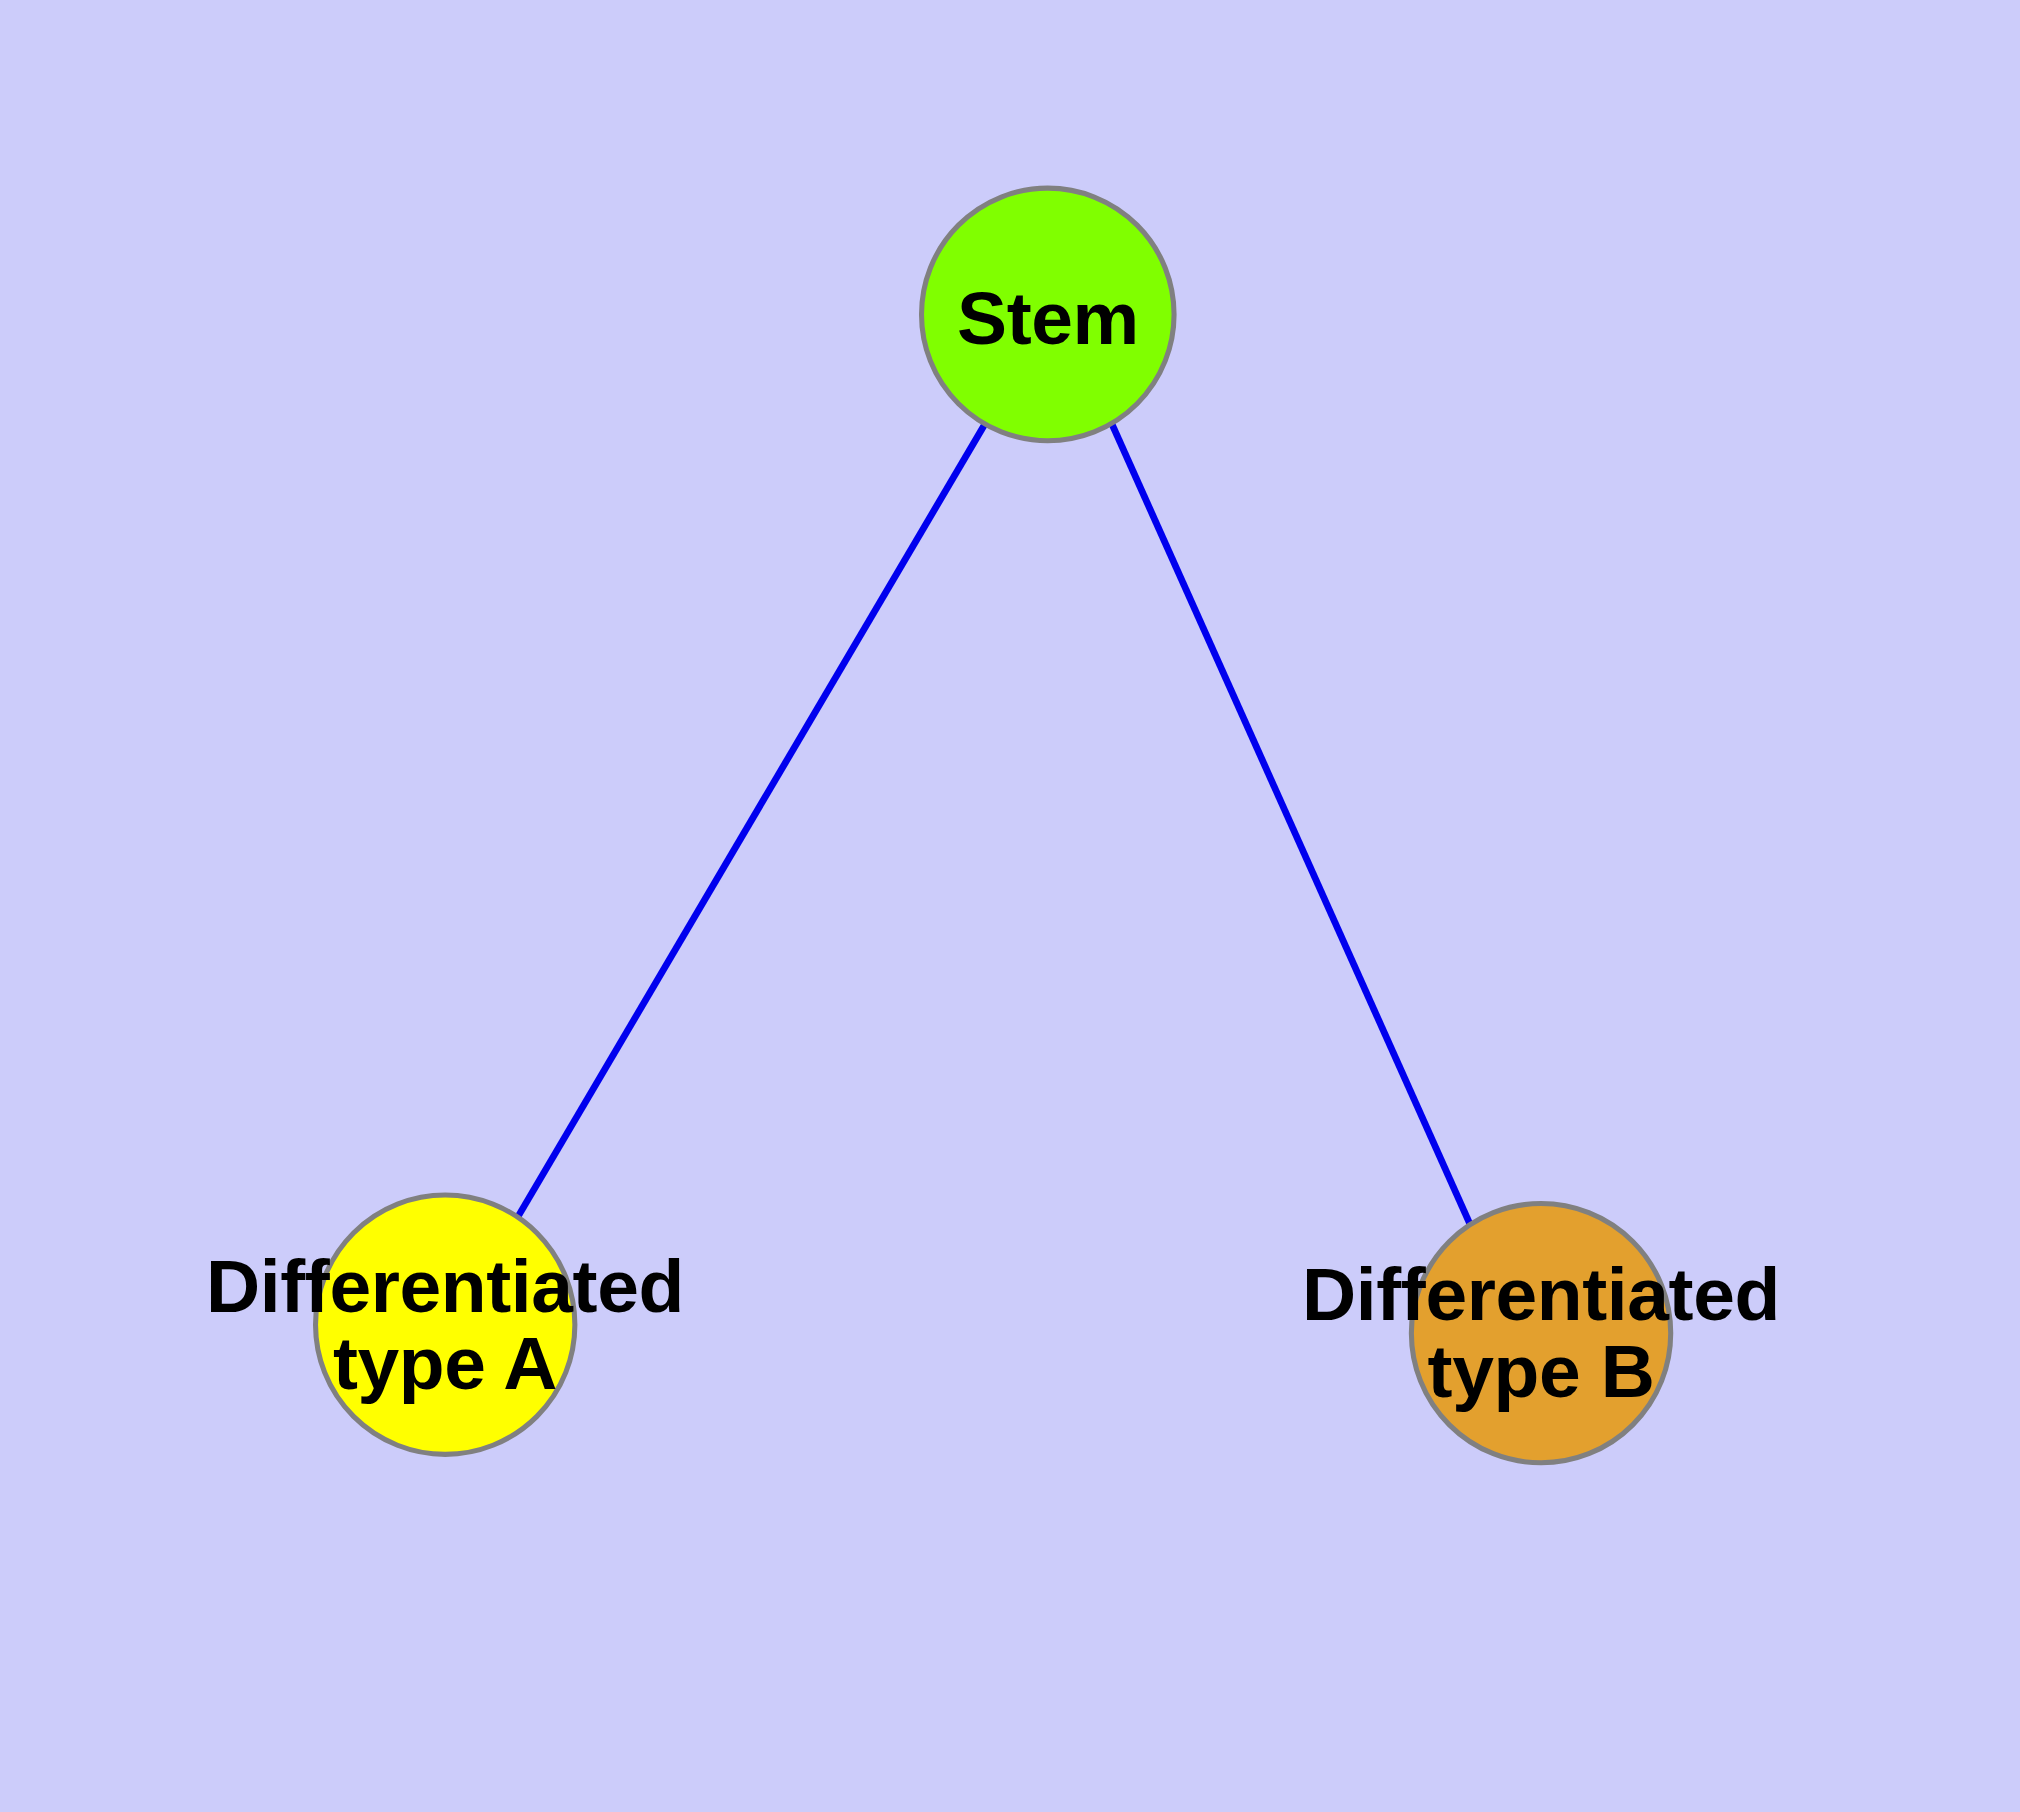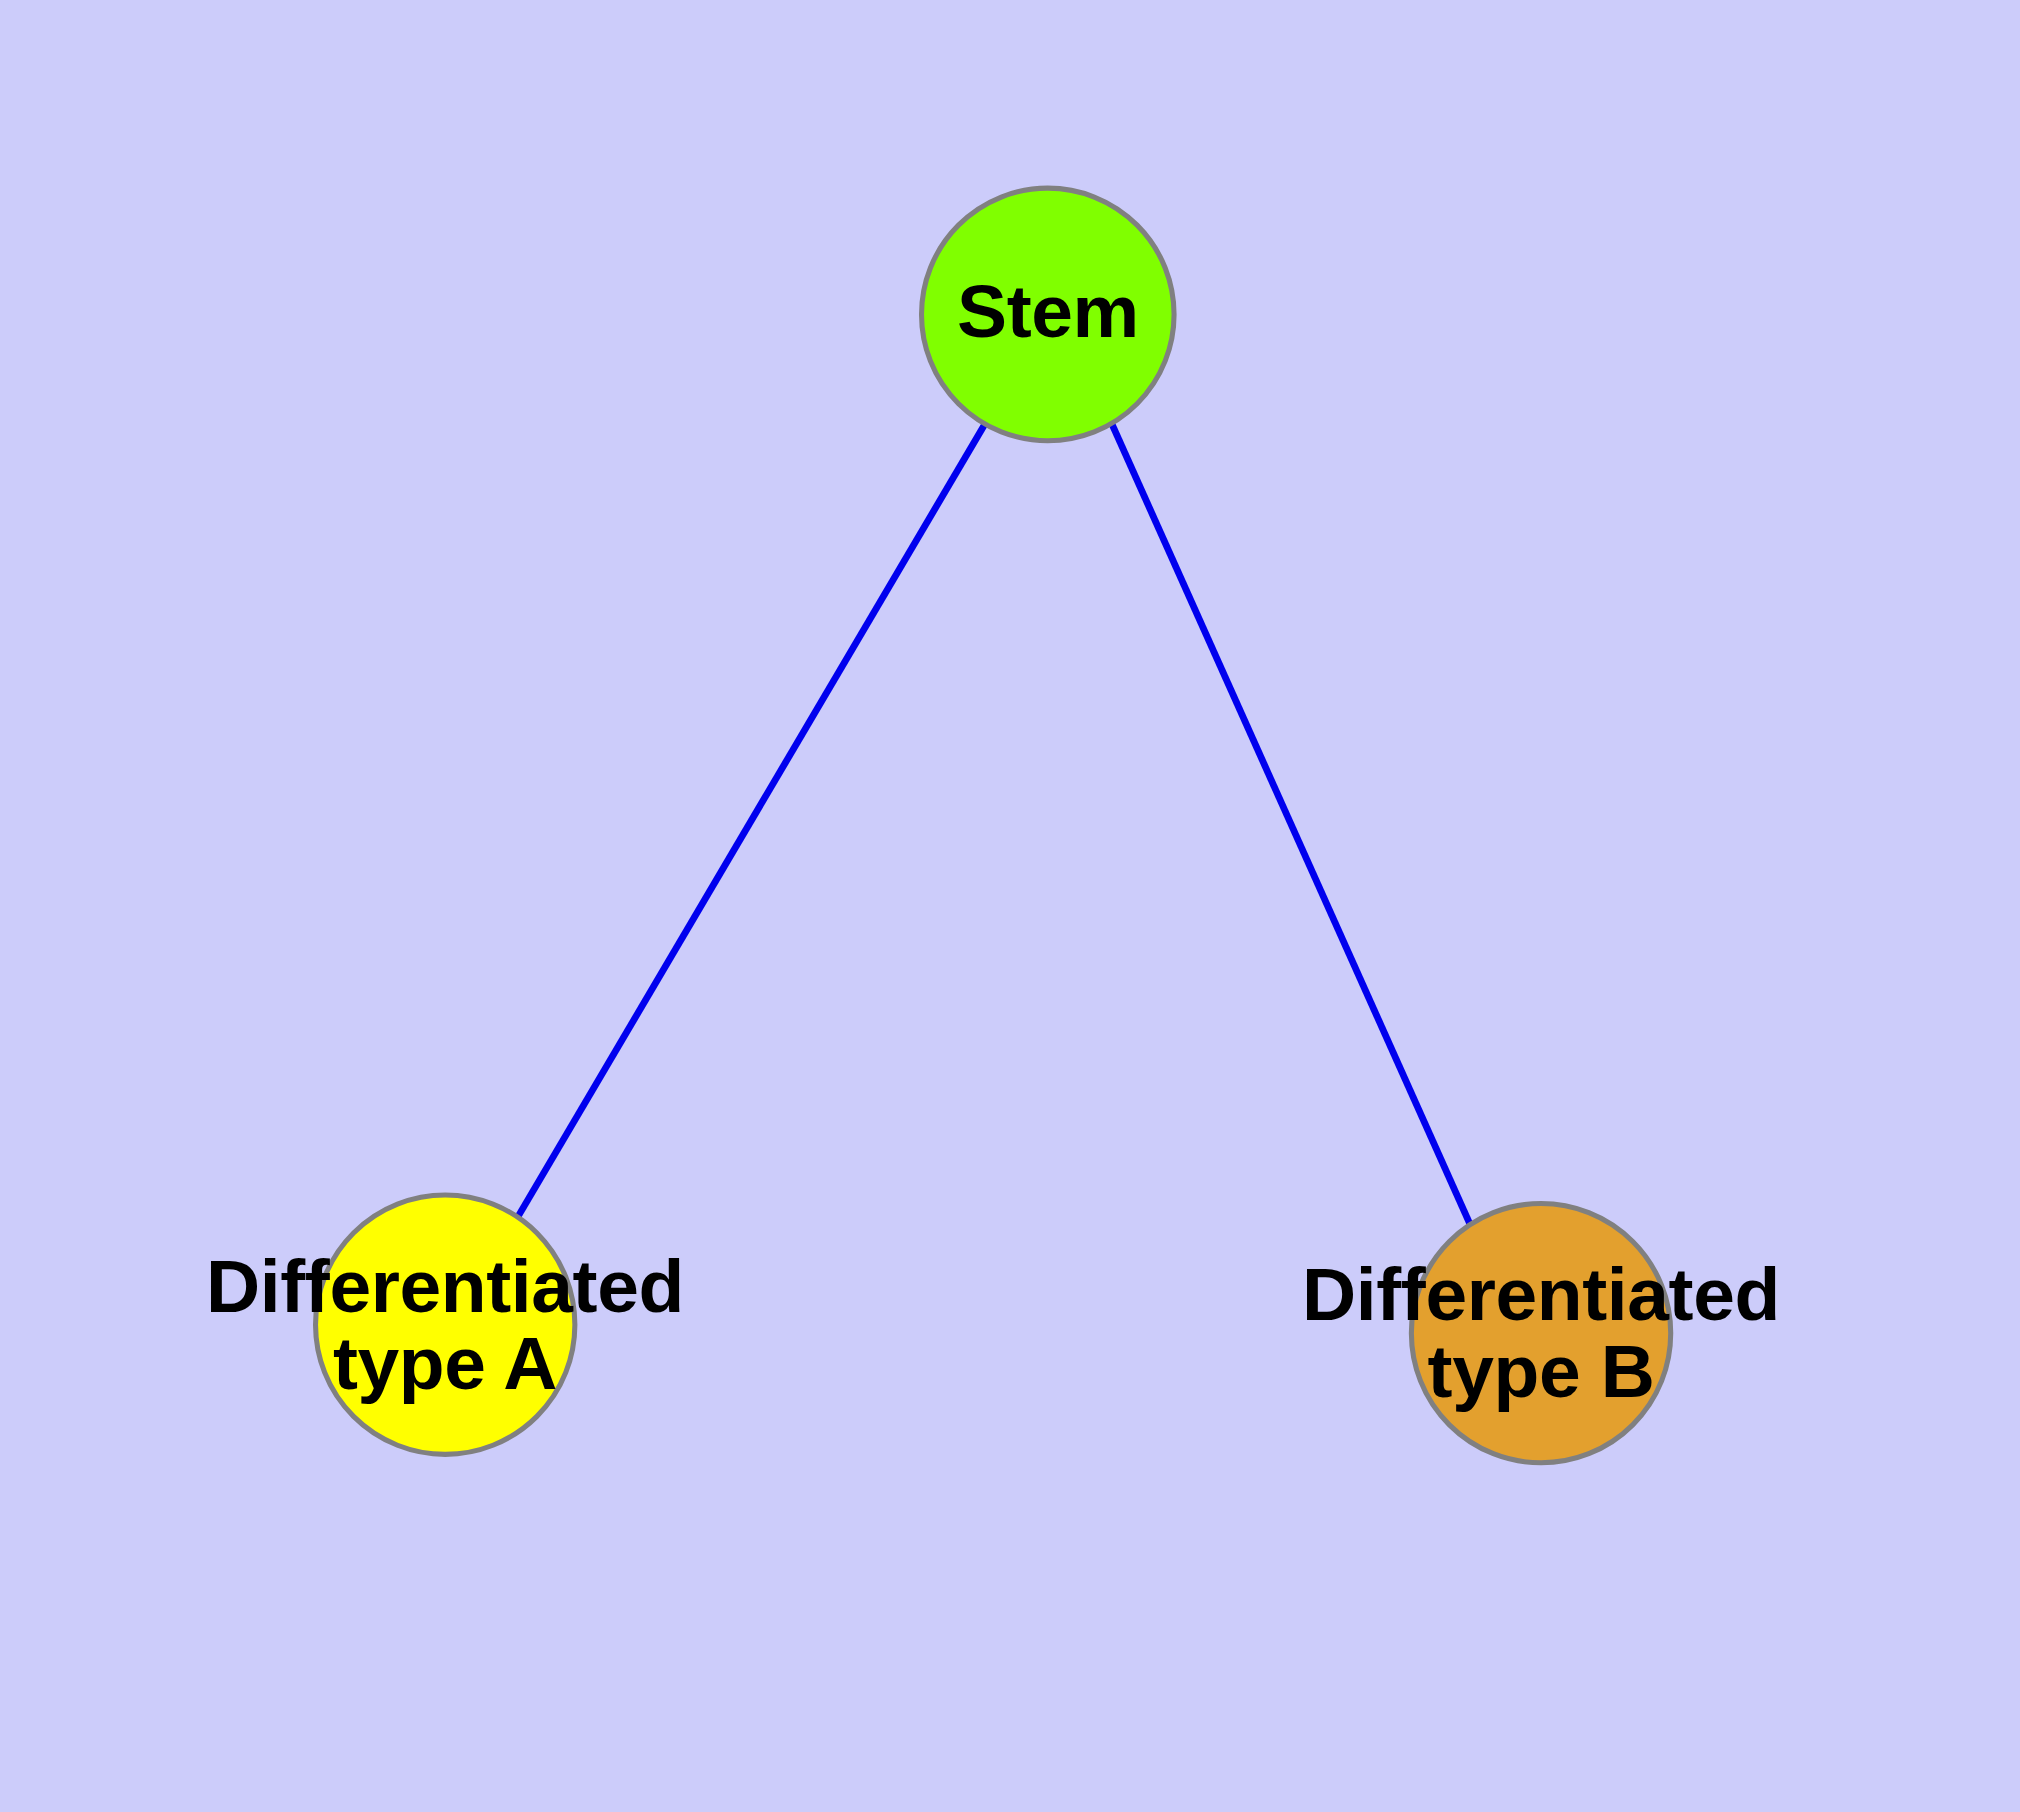--- a/index.html
+++ b/index.html
@@ -51,21 +51,21 @@
       <line stroke="#0000ee" stroke-width="8" stroke-linecap="butt" x1="1312" y1="501" x2="1734" y2="1444"></line>
     </g>
 
     <g>
       <circle fill="#80ff00" stroke="#808080" stroke-width="6" cx="1236" cy="371" r="149"></circle>
       <circle fill="#ffff00" stroke="#808080" stroke-width="6" cx="525" cy="1563" r="153"></circle>
       <circle fill="#e3a02e" stroke="#808080" stroke-width="6" cx="1818" cy="1573" r="153"></circle>
     </g>
   </svg>
 
-  <div class="node-label" style="left: 1048px; top: 312px; color: rgb(0, 0, 0); font-size: 75px;">Stem</div>
+  <div class="node-label" style="left: 1048px; top: 319px; color: rgb(0, 0, 0); font-size: 75px;">Stem</div>
 
   <div class="node-label" style="left: 445px; top: 1325px; color: rgb(0, 0, 0); font-size: 75px;">Differentiated
 type A</div>
 
   <div class="node-label" style="left: 1541px; top: 1333px; color: rgb(0, 0, 0); font-size: 75px;">Differentiated
 type B</div>
 
 </div>
 
 

